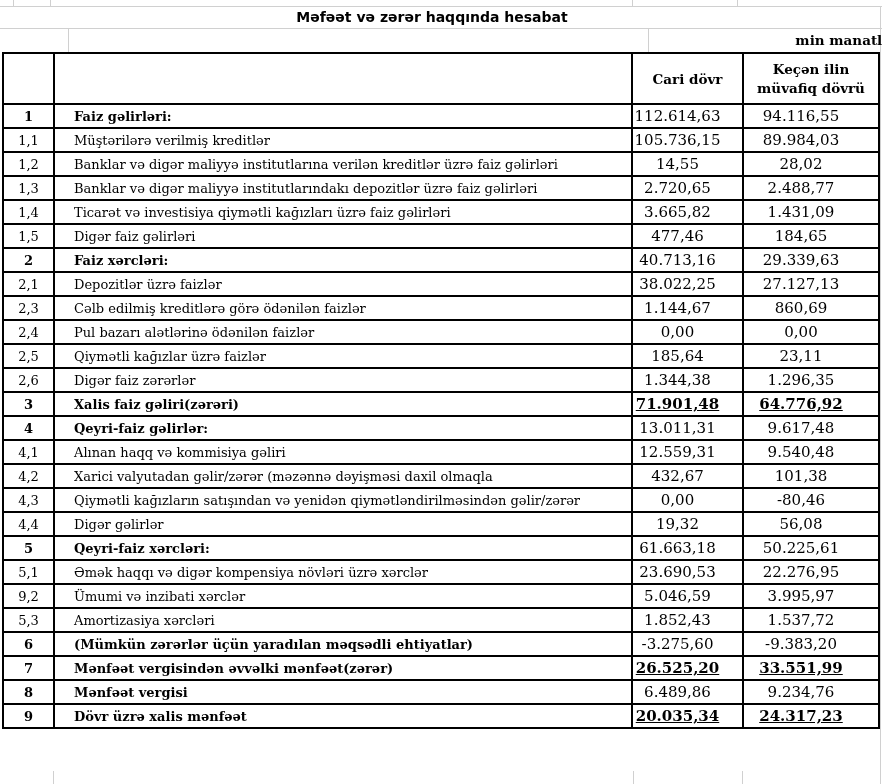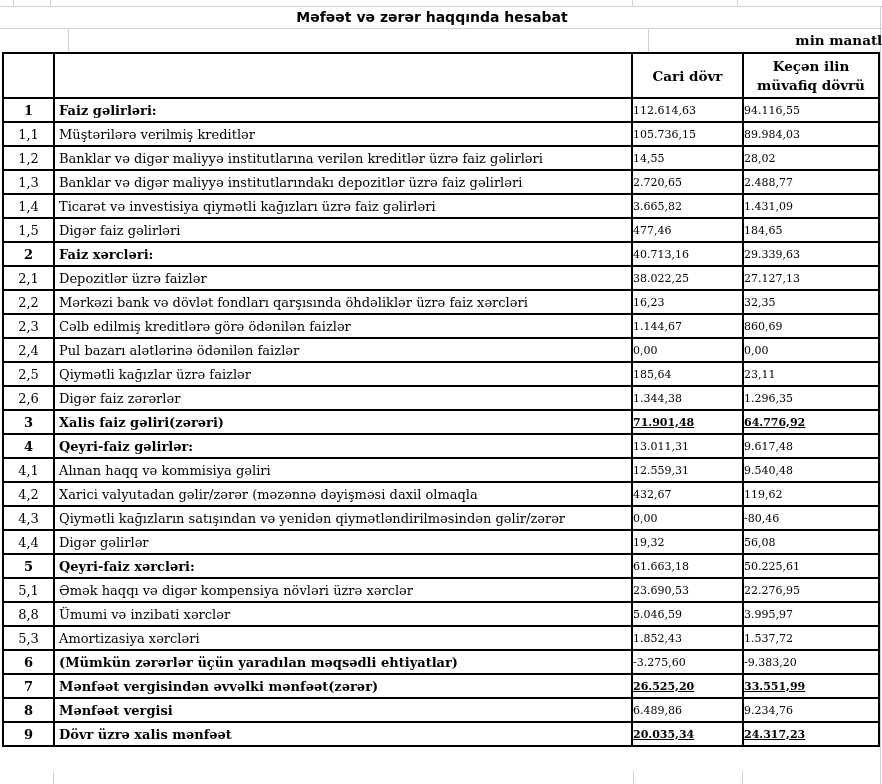--- a/index.html
+++ b/index.html
@@ -25,30 +25,30 @@
     font-weight:bold; font-size:13.5px;
   }
 
   table.report {
     position:absolute; top:52px; left:2px; width:878px;
     border-collapse:collapse; table-layout:fixed;
   }
   .report th, .report td {
     border:2px solid #000; padding:0; overflow:hidden; white-space:nowrap;
   }
-  .report thead tr { height:45px; }
+  .report thead tr { height:51px; }
   .report tbody tr { height:24px; }
   .report th { font-weight:bold; font-size:13.5px; text-align:center; vertical-align:middle; }
   .col-no    { width:51px;  }
   .col-label { width:578px; }
   .col-cur   { width:111px; }
   .col-prev  { width:136px; }
   td.no    { text-align:center; font-size:13px; }
-  td.label { padding-left:4px; font-size:13px; }
-  td.val   { text-align:left; padding-right:20px; font-size:11px; }
+  td.label { padding-left:19px; font-size:13px; }
+  td.val   { text-align:center; padding-right:20px; font-size:15px; }
   tr.section td.no, tr.section td.label { font-weight:bold; }
   tr.boldvals td.val { font-weight:bold;text-decoration:underline; }
   .prev-wrap { display:inline-block; max-width:112px; white-space:normal; line-height:1.4; }
 </style>
 </head>
 <body>
 
 <div class="screen">
 
   <i class="gl-v" style="left:13px;  top:0; height:6px;"></i>
@@ -129,26 +129,20 @@
           <td class="val">40.713,16</td>
           <td class="val">29.339,63</td>
         </tr>
         <tr>
           <td class="no">2,1</td>
           <td class="label">Depozitlər üzrə faizlər</td>
           <td class="val">38.022,25</td>
           <td class="val">27.127,13</td>
         </tr>
         <tr>
-          <td class="no">2,2</td>
-          <td class="label">Mərkəzi bank və dövlət fondları qarşısında öhdəliklər üzrə faiz xərcləri</td>
-          <td class="val">16,23</td>
-          <td class="val">32,35</td>
-        </tr>
-        <tr>
           <td class="no">2,3</td>
           <td class="label">Cəlb edilmiş kreditlərə görə ödənilən faizlər</td>
           <td class="val">1.144,67</td>
           <td class="val">860,69</td>
         </tr>
         <tr>
           <td class="no">2,4</td>
           <td class="label">Pul bazarı alətlərinə ödənilən faizlər</td>
           <td class="val">0,00</td>
           <td class="val">0,00</td>
@@ -180,21 +174,21 @@
         <tr>
           <td class="no">4,1</td>
           <td class="label">Alınan haqq və kommisiya gəliri</td>
           <td class="val">12.559,31</td>
           <td class="val">9.540,48</td>
         </tr>
         <tr>
           <td class="no">4,2</td>
           <td class="label">Xarici valyutadan gəlir/zərər (məzənnə dəyişməsi daxil olmaqla</td>
           <td class="val">432,67</td>
-          <td class="val">119,62</td>
+          <td class="val">101,38</td>
         </tr>
         <tr>
           <td class="no">4,3</td>
           <td class="label">Qiymətli kağızların satışından və yenidən qiymətləndirilməsindən gəlir/zərər</td>
           <td class="val">0,00</td>
           <td class="val">-80,46</td>
         </tr>
         <tr>
           <td class="no">4,4</td>
           <td class="label">Digər gəlirlər</td>
@@ -207,21 +201,21 @@
           <td class="val">61.663,18</td>
           <td class="val">50.225,61</td>
         </tr>
         <tr>
           <td class="no">5,1</td>
           <td class="label">Əmək haqqı və digər kompensiya növləri üzrə xərclər</td>
           <td class="val">23.690,53</td>
           <td class="val">22.276,95</td>
         </tr>
         <tr>
-          <td class="no">8,8</td>
+          <td class="no">9,2</td>
           <td class="label">Ümumi və inzibati xərclər</td>
           <td class="val">5.046,59</td>
           <td class="val">3.995,97</td>
         </tr>
         <tr>
           <td class="no">5,3</td>
           <td class="label">Amortizasiya xərcləri</td>
           <td class="val">1.852,43</td>
           <td class="val">1.537,72</td>
         </tr>

